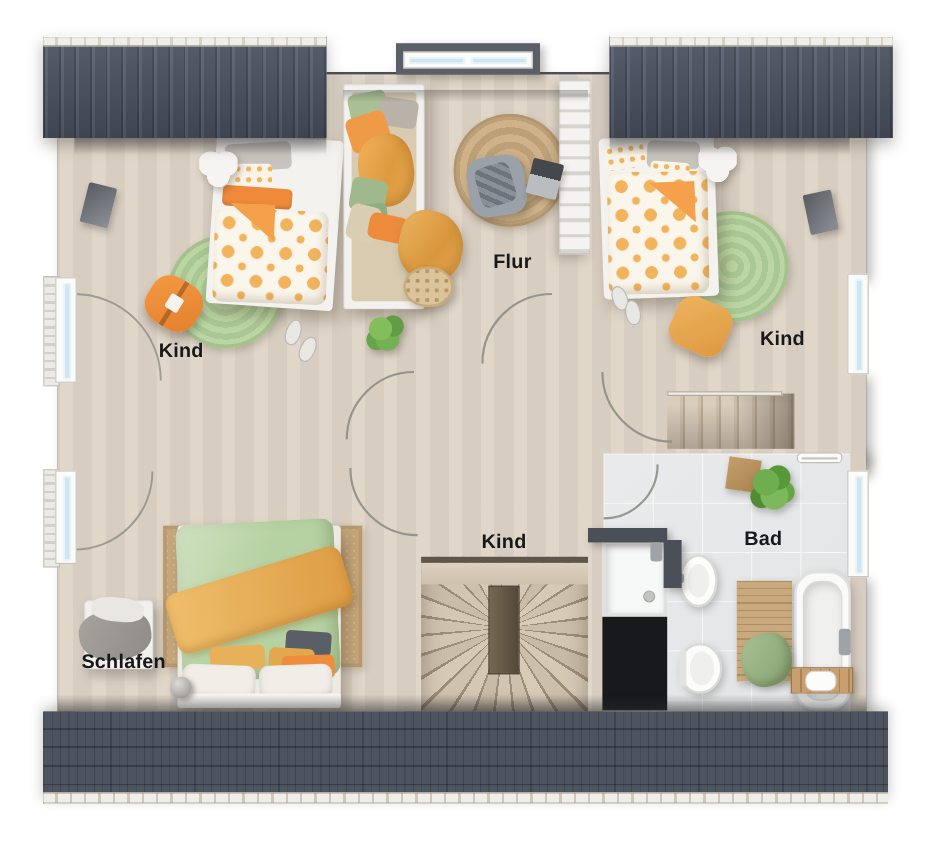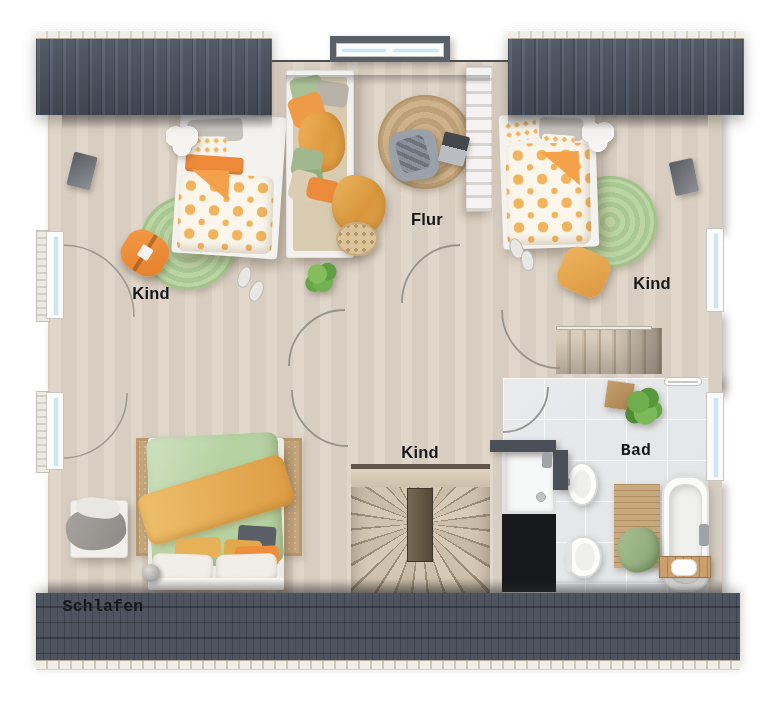--- a/index.html
+++ b/index.html
@@ -321,17 +321,17 @@
       repeating-linear-gradient(90deg,#3f4550 0 1px,#4d5460 1px 7px,#434956 7px 8px,#4d5460 8px 14px),
       #49505c;">
     <div class="abs" style="left:0;bottom:0;width:100%;height:8px;
       background:repeating-linear-gradient(90deg,#f0eee9 0 10px,#cfc8b8 10px 12px);
       border-top:1px solid #b5ab9a;border-bottom:1px solid #d8d2c6;"></div>
   </div>
 
   <div class="rlabel" style="left:151px;top:293px;">Kind</div>
   <div class="rlabel" style="left:427px;top:219px;">Flur</div>
   <div class="rlabel" style="left:652px;top:283px;">Kind</div>
-  <div class="rlabel" style="left:103px;top:606px;font-family:Liberation Mono, monospace;">Schlafen</div>
+  <div class="rlabel" style="left:103px;top:552px;">Schlafen</div>
   <div class="rlabel" style="left:420px;top:452px;">Kind</div>
-  <div class="rlabel" style="left:636px;top:450px;font-family:Liberation Mono, monospace;">Bad</div>
+  <div class="rlabel" style="left:636px;top:450px;">Bad</div>
 
 </div>
 
 </body></html>

